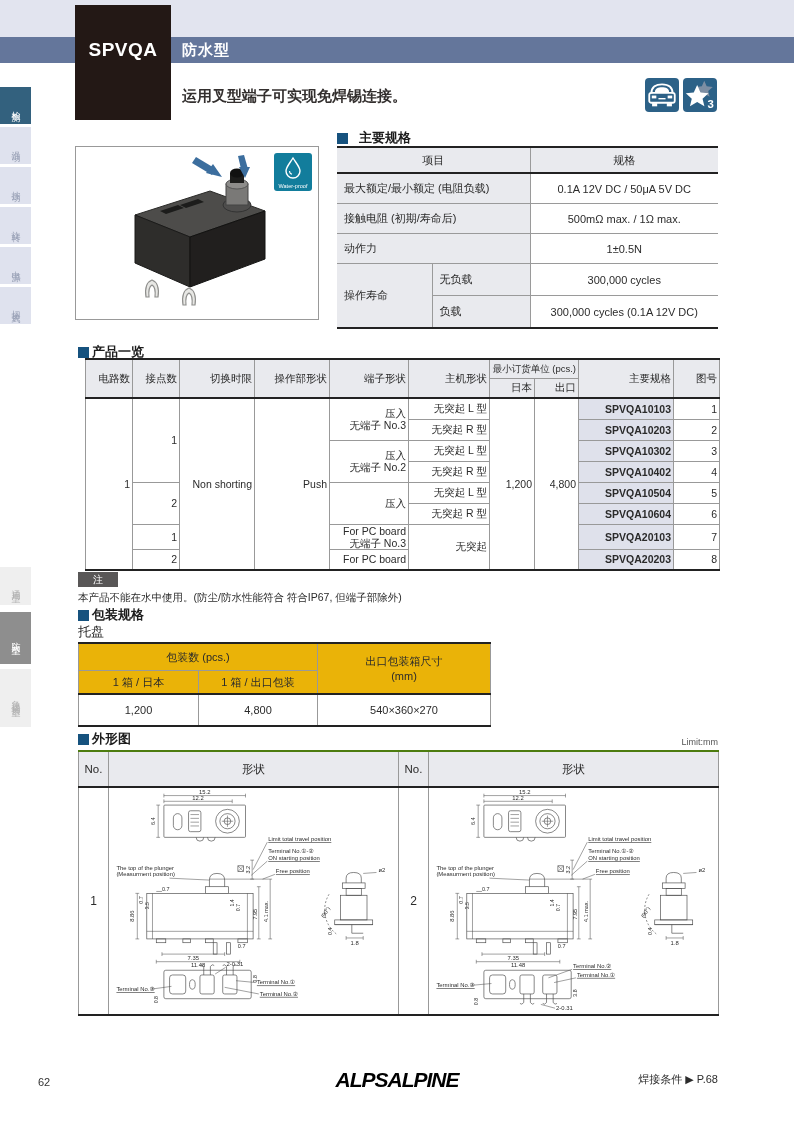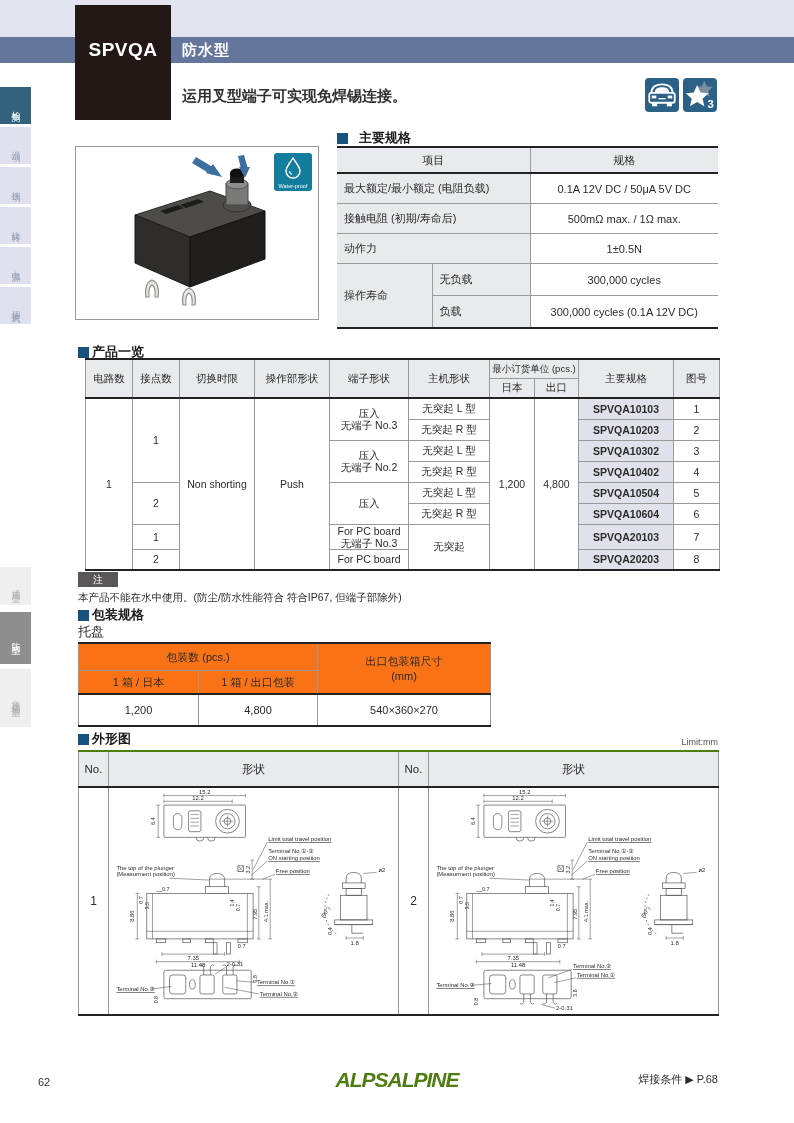--- a/index.html
+++ b/index.html
@@ -34,52 +34,52 @@
   
   .spec{left:337px;top:146px;width:381px;font-size:11px;border-top:2px solid #222;border-bottom:2px solid #222;}
   .spec td{border-top:1px solid #9a9a9a;height:29px;}
   .spec tr.hd td{background:#e9eaee;height:24px;border-top:none;border-bottom:2px solid #222;}
   .spec td.lab{background:#e9eaee;text-align:left;padding-left:7px;}
   .spec td.val{border-left:1px solid #9a9a9a;background:#fff;}
   .spec td.sub{border-left:1px solid #9a9a9a;}
   .spec tr.life td{height:31px;}
   
   .pt{left:85px;top:358px;width:634px;font-size:10.5px;border-top:2px solid #222;border-bottom:2px solid #222;}
-  .pt th,.pt td{border:1px solid #999;}
+  .pt th,.pt td{border:1px solid #999;text-align:right;}
   .pt thead{border-bottom:2px solid #222;}
   .pt th{background:#e9eaee;height:18px;}
   .pt th.moq{font-size:9.5px;white-space:nowrap;}
   .pt tbody tr{height:21px;}
   .pt td.part{background:#dfe1eb;font-weight:bold;font-size:10.5px;}
   .pt td.term{white-space:pre-line;line-height:1.15;margin-left:16px;}
   
   .notebadge{left:78px;top:572px;width:40px;height:15px;background:#595757;color:#fff;font-size:10px;text-align:center;line-height:15px;}
   .notetext{left:78px;top:591px;font-size:10.5px;color:#2b2b2b;}
   
   .pk{left:78px;top:642px;width:412px;font-size:11px;border-top:2px solid #222;border-bottom:2px solid #222;}
   .pk th,.pk td{border:1px solid #999;}
   .pk thead{border-bottom:2px solid #222;}
-  .pk th{background:#f97316;}
+  .pk th{background:#eab308;}
   .pk tr.r1 th{height:26px;}
   .pk tr.r2 th{height:22px;}
   .pk td{height:30px;background:#fff;}
   .pk th.box{white-space:pre-line;line-height:1.3;}
   
   .dw{left:78px;top:750px;width:640px;font-size:11px;border-top:2px solid #4d7c0f;border-bottom:2px solid #222;}
   .dw th,.dw td{border:1px solid #999;}
   .dw thead{border-bottom:2px solid #222;}
   .dw th{background:#e9eaee;height:34px;font-size:11.5px;}
   .dw td{height:226px;vertical-align:middle;background:#fff;}
   .dw td.no{font-size:12px;}
   .unit{left:0;top:737px;width:718px;text-align:right;font-size:9px;color:#555;}
   svg text{font-family:"Liberation Sans","DejaVu Sans",sans-serif;}
   
   .pageno{left:38px;top:1076px;font-size:11px;color:#333;}
   .logo{left:0;top:1068px;width:794px;text-align:center;font-size:21px;font-weight:bold;font-style:italic;
-        color:#4d7c0f;letter-spacing:-1px;}
+        color:#000000;letter-spacing:-1px;}
   .weldlink{left:0;top:1072px;width:718px;text-align:right;font-size:11px;color:#2b2b2b;}
 </style>
 </head>
 <body>
 
 <div class="page">
 
   <div class="abs topband"></div>
   <div class="abs titlebar"></div>
   <div class="abs category">防水型</div>

